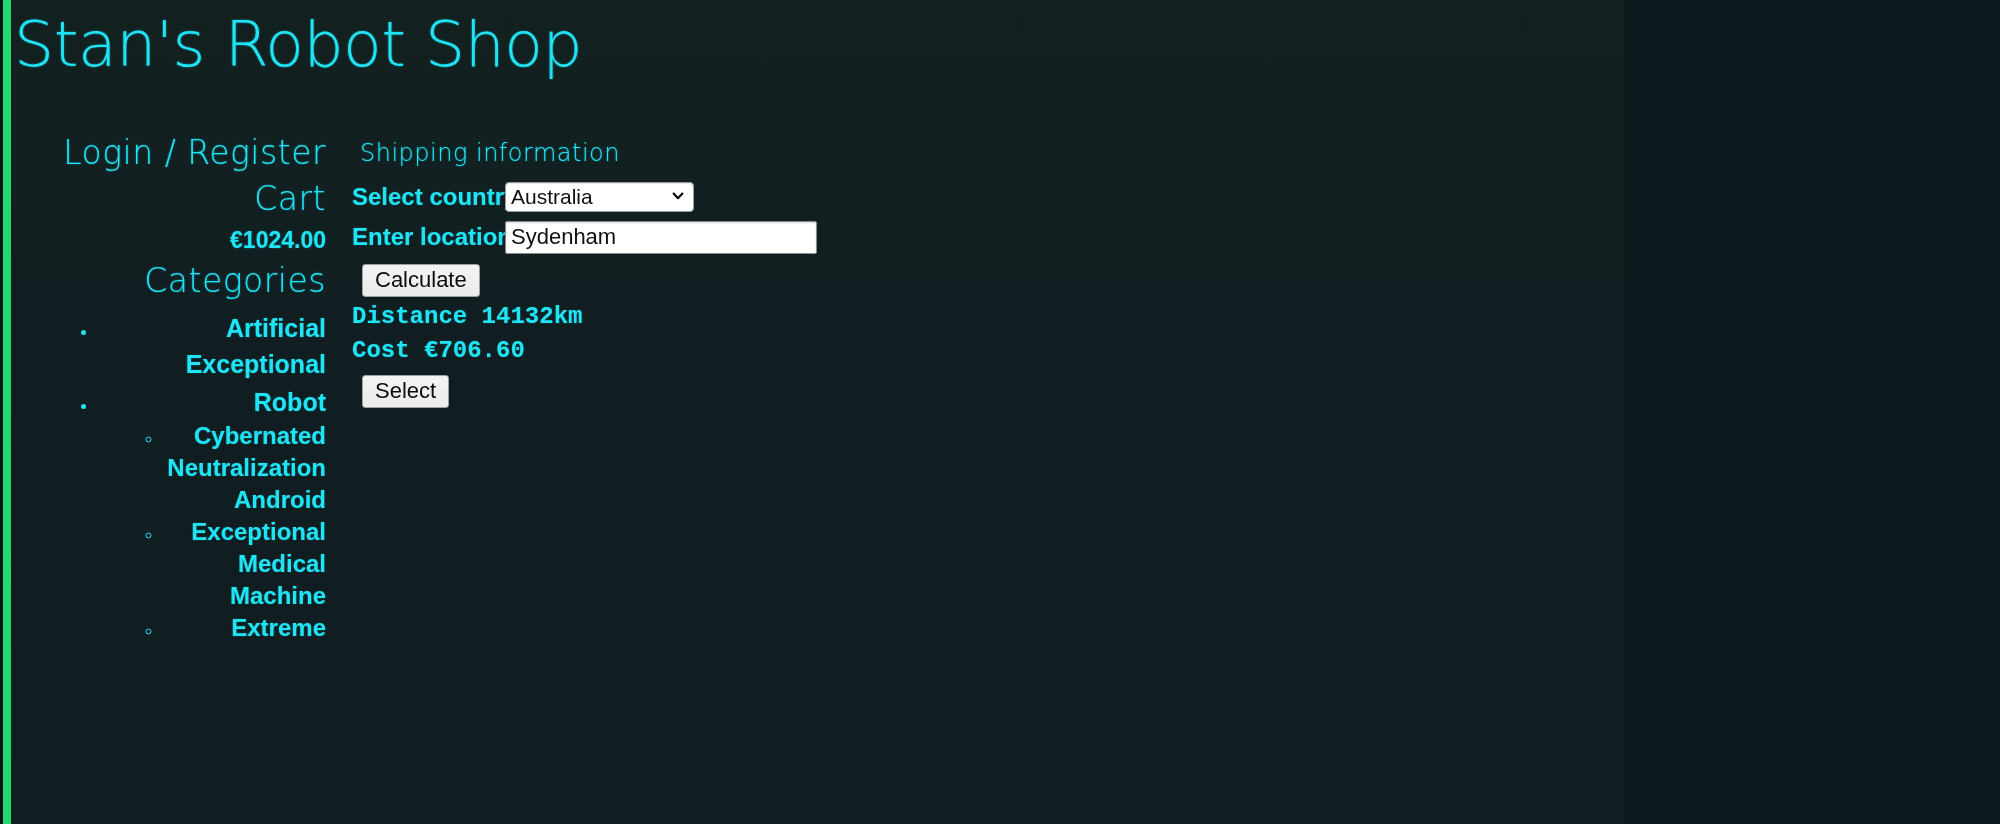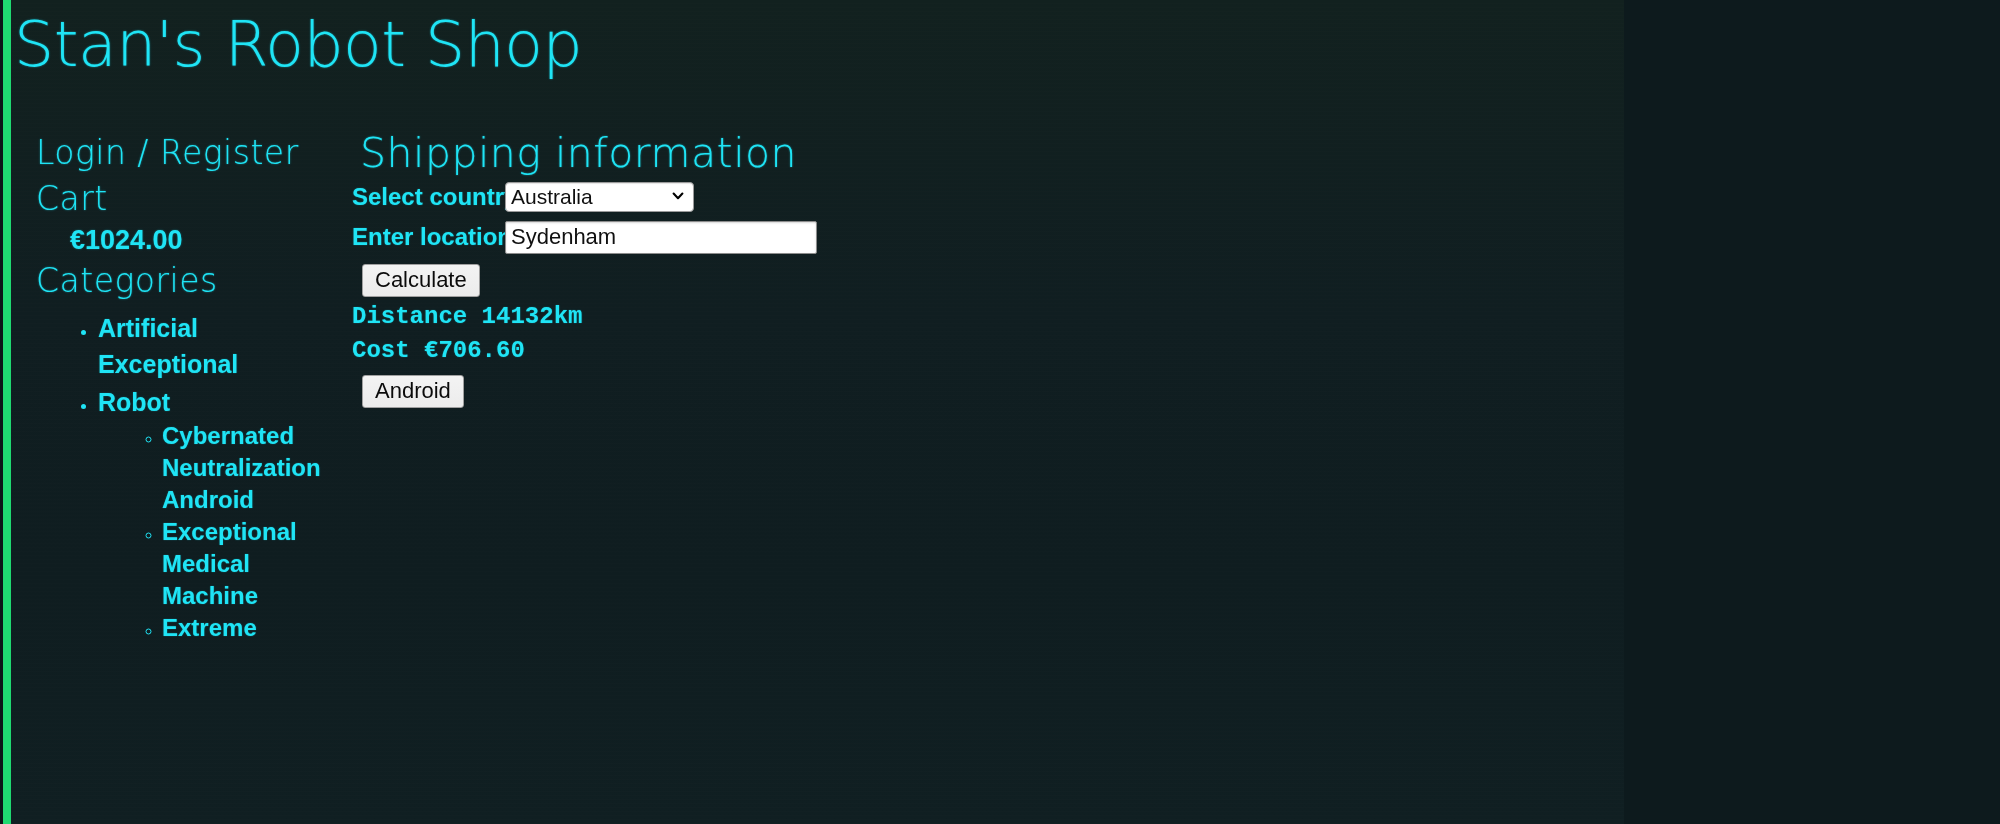--- a/index.html
+++ b/index.html
@@ -78,33 +78,34 @@
     transform-origin: left center;
   }
 
   
   #sidebar {
     position: absolute;
     left: 36px;
     top: 130px;
     width: 290px;
     z-index: 2;
+    text-align: right;
   }
   .nav-link {
     display: block;
     font-size: 33px;
     line-height: 46px;
     text-decoration: none;
     cursor: pointer;
   }
   .cart-total {
     display: block;
     margin-left: 34px;
     margin-top: 2px;
-    font-size: 27px;
+    font-size: 23px;
     line-height: 32px;
     font-family: "Liberation Sans", sans-serif;
     font-weight: 600;
     color: #1fe4f5;
     text-shadow: 0 0 2px rgba(31,228,245,0.45);
   }
   #categories-heading {
     display: block;
     font-size: 33px;
     line-height: 46px;
@@ -153,21 +154,21 @@
   
   #shipping-panel {
     position: absolute;
     left: 352px;
     top: 130px;
     width: 640px;
     z-index: 2;
   }
   #shipping-heading {
     display: block;
-    font-size: 41px;
+    font-size: 24px;
     line-height: 46px;
     padding-left: 8px;
   }
 
   .form-row {
     display: flex;
     align-items: center;
     height: 38px;
     margin-top: 2px;
   }
@@ -325,18 +326,18 @@
 
     <div class="form-row button-row">
       <button class="form-button">Calculate</button>
     </div>
 
     <div class="result-line">Distance 14132km</div>
 
     <div class="result-line">Cost €706.60</div>
 
     <div class="form-row button-row">
-      <button class="form-button">Android</button>
+      <button class="form-button">Select</button>
     </div>
 
   </div>
 
 </div>
 
 </body></html>

